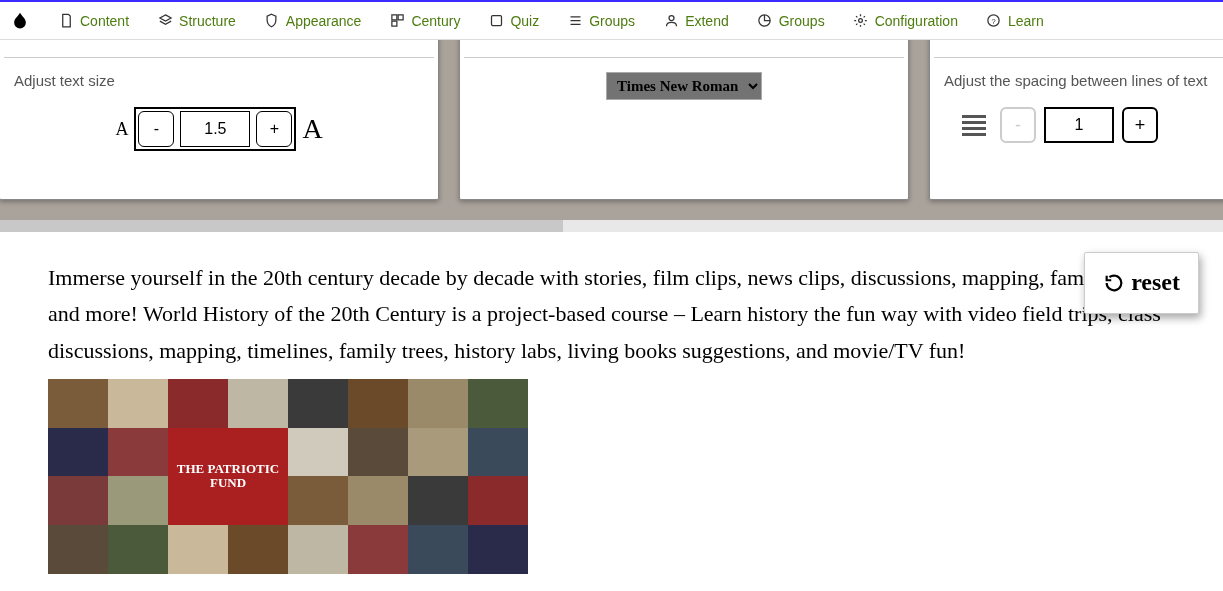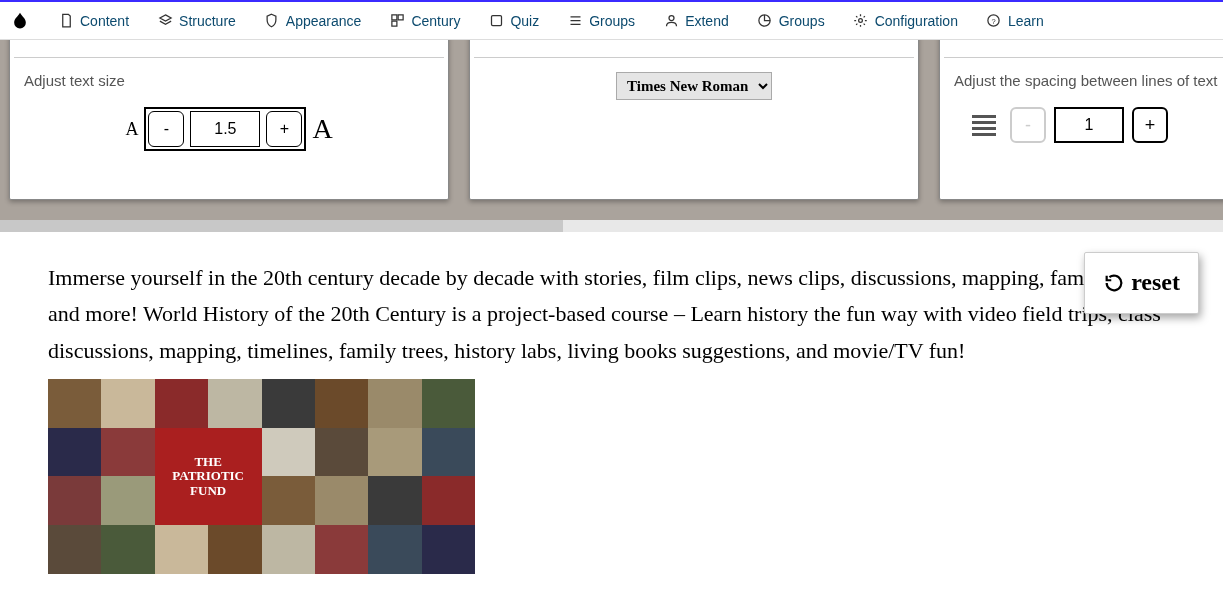--- a/index.html
+++ b/index.html
@@ -20,29 +20,29 @@
       background: #fff;
     }
     .logo {
       width: 20px; height: 20px;
       display: flex; align-items: center; justify-content: center;
     }
     .nav-item {
       display: flex;
       align-items: center;
       gap: 6px;
-      color: #0c4a6e;
+      color: #4d7c0f;
       cursor: pointer;
       font-size: 14px;
     }
     .nav-icon { width: 16px; height: 16px; display:inline-flex; align-items:center; justify-content:center; }
     .prefs-area {
       display: flex;
       gap: 20px;
-      padding: 0 12px;
+      padding: 0 2px;
       background: #aaa39c;
       overflow: hidden;
       height: 180px;
       position: relative;
     }
     .pref-card {
       background: #fff;
       border: 1px solid #888;
       border-radius: 2px;
       box-shadow: 0 2px 5px rgba(0,0,0,0.3);
@@ -80,21 +80,21 @@
     .stepper-input {
       width: 70px; height: 36px;
       border: 1px solid #000;
       text-align: center;
       font-size: 16px;
     }
     .letter-small { font-size: 18px; font-family:serif; }
     .letter-big { font-size: 28px; font-family:serif; }
     .font-select {
       display:block; margin: 12px auto;
-      background: #e5e5e5;
+      background: #737373;
       border: 1px solid #aaa;
       font-weight: bold;
       font-size: 15px;
       padding: 4px 6px;
       font-family: 'Times New Roman', serif;
     }
     .line-icon {
       width:24px; display:inline-flex; flex-direction:column; gap:3px; margin-right:6px;
     }
     .line-icon span { display:block; height:3px; background:#555; }
@@ -147,21 +147,21 @@
       gap: 28px;
       font-family: 'Times New Roman', serif;
       z-index: 10;
     }
     .float-btn {
       display:flex; align-items:center; gap:6px;
       font-size: 24px; font-weight:bold;
       cursor:pointer;
     }
     .collage {
-      width: 427px; height: 195px;
+      width: 480px; height: 195px;
       margin-top: 10px;
       display: grid;
       grid-template-columns: repeat(8, 1fr);
       grid-template-rows: repeat(4, 1fr);
       gap: 0;
       overflow: hidden;
     }
     .collage div {
       background-size: cover;
     }

